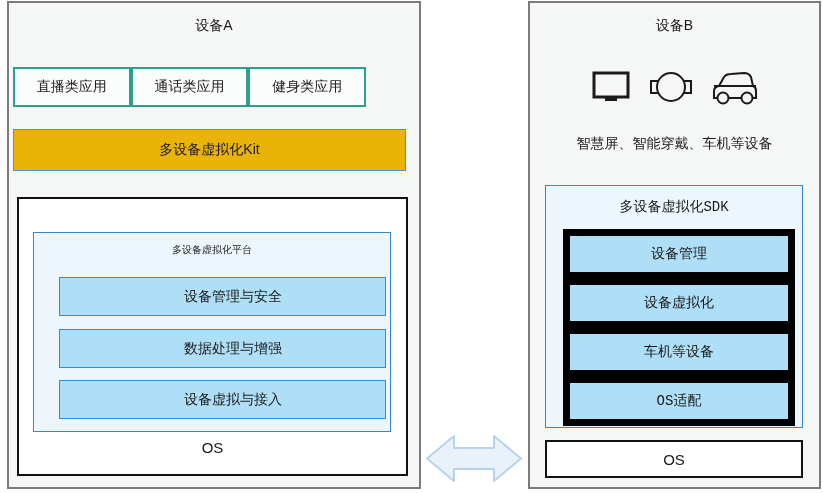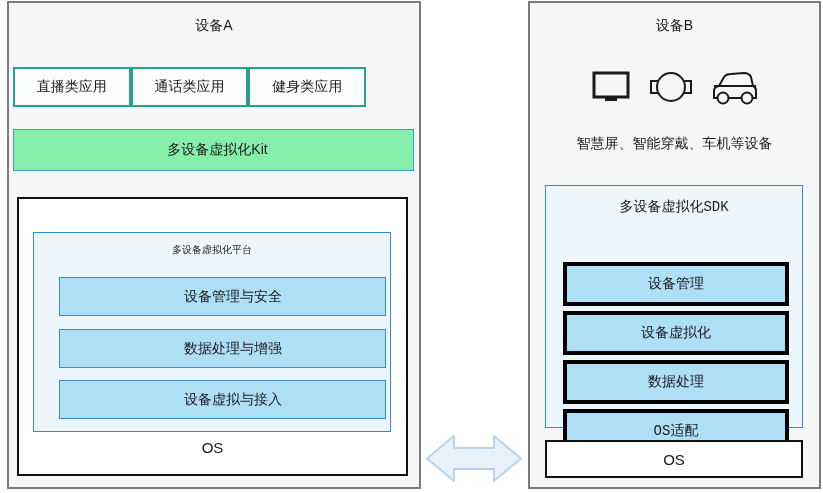--- a/index.html
+++ b/index.html
@@ -10,22 +10,22 @@
   #panel-a{left:7px;width:410px;}
   #panel-b{left:528px;width:289px;}
   .panel-title{position:absolute;top:14px;left:0;right:0;text-align:center;
                font-size:14px;}
   
   .apps-row{position:absolute;top:64px;left:4px;width:353px;height:40px;
             display:flex;justify-content:space-between;}
   .app-box{width:117px;height:36px;border:2px solid #2aa18e;background:#fbfdfc;
            display:flex;align-items:center;justify-content:center;font-size:14px;}
   .kit-box{position:absolute;top:126px;left:4px;width:391px;height:40px;
-           border:1px solid #4a96d5;background:#86efac;
-           display:flex;align-items:center;justify-content:center;font-size:14px;padding-left:8px;}
+           border:1px solid #4a96d5;background:#eab308;
+           display:flex;align-items:center;justify-content:center;font-size:14px;}
   .black-box{position:absolute;left:8px;top:194px;width:387px;height:275px;
              border:2px solid #111111;background:#ffffff;}
   .platform-box{position:absolute;left:14px;top:33px;width:356px;height:198px;
                 border:1px solid #3388d0;background:#eef6fd;}
   .platform-title{position:absolute;top:10px;left:0;right:0;text-align:center;
                   font-size:10px;}
   .layer-box{position:absolute;left:25px;width:304px;height:37px;
              border:1px solid #2e8fd2;background:#aedff7;
              display:flex;align-items:center;justify-content:center;font-size:14px;padding-left:21px;}
   .os-label-a{position:absolute;top:240px;left:0;right:0;text-align:center;
@@ -33,22 +33,22 @@
   
   .icons-row{position:absolute;top:62px;left:0;right:0;height:44px;
              display:flex;align-items:center;justify-content:center;gap:18px;}
   .caption{position:absolute;top:132px;left:0;right:0;text-align:center;
            font-size:14px;}
   .sdk-box{position:absolute;left:15px;top:182px;width:256px;height:241px;
            border:1px solid #3388d0;background:#eef6fd;font-family:Liberation Mono, monospace;}
   .sdk-title{position:absolute;top:12px;left:0;right:0;text-align:center;
              font-size:14px;}
   .sdk-layer{position:absolute;left:17px;width:218px;height:36px;
-             border:4px solid #000000;background:#aedff7;
-             display:flex;align-items:center;justify-content:center;font-size:14px;margin-top:33px;}
+             border:7px solid #000000;background:#aedff7;
+             display:flex;align-items:center;justify-content:center;font-size:14px;}
   .os-box-b{position:absolute;left:15px;top:437px;width:254px;height:34px;
             border:2px solid #111111;background:#ffffff;
             display:flex;align-items:center;justify-content:center;font-size:15px;}
   .arrow-wrap{position:absolute;left:424px;top:431px;width:100px;height:55px;}
   svg{display:block;}
 </style>
 </head>
 <body>
 
 <div class="panel" id="panel-a">
@@ -99,21 +99,21 @@
       </svg>
     </span>
   </div>
 
   <div class="caption">智慧屏、智能穿戴、车机等设备</div>
 
   <div class="sdk-box">
     <div class="sdk-title">多设备虚拟化SDK</div>
     <div class="sdk-layer" style="top:43px;">设备管理</div>
     <div class="sdk-layer" style="top:92px;">设备虚拟化</div>
-    <div class="sdk-layer" style="top:141px;">数据处理</div>
+    <div class="sdk-layer" style="top:141px;">车机等设备</div>
     <div class="sdk-layer" style="top:190px;">OS适配</div>
   </div>
 
   <div class="os-box-b">OS</div>
 </div>
 
 <div class="arrow-wrap">
   <svg width="100" height="55" viewBox="0 0 100 55">
     <path d="M3,27.5 L30,5 L30,17 L70,17 L70,5 L97,27.5 L70,50 L70,38 L30,38 L30,50 Z" fill="#e9f2fb" stroke="#b7d3ee" stroke-width="2" stroke-linejoin="round"></path>
   </svg>

